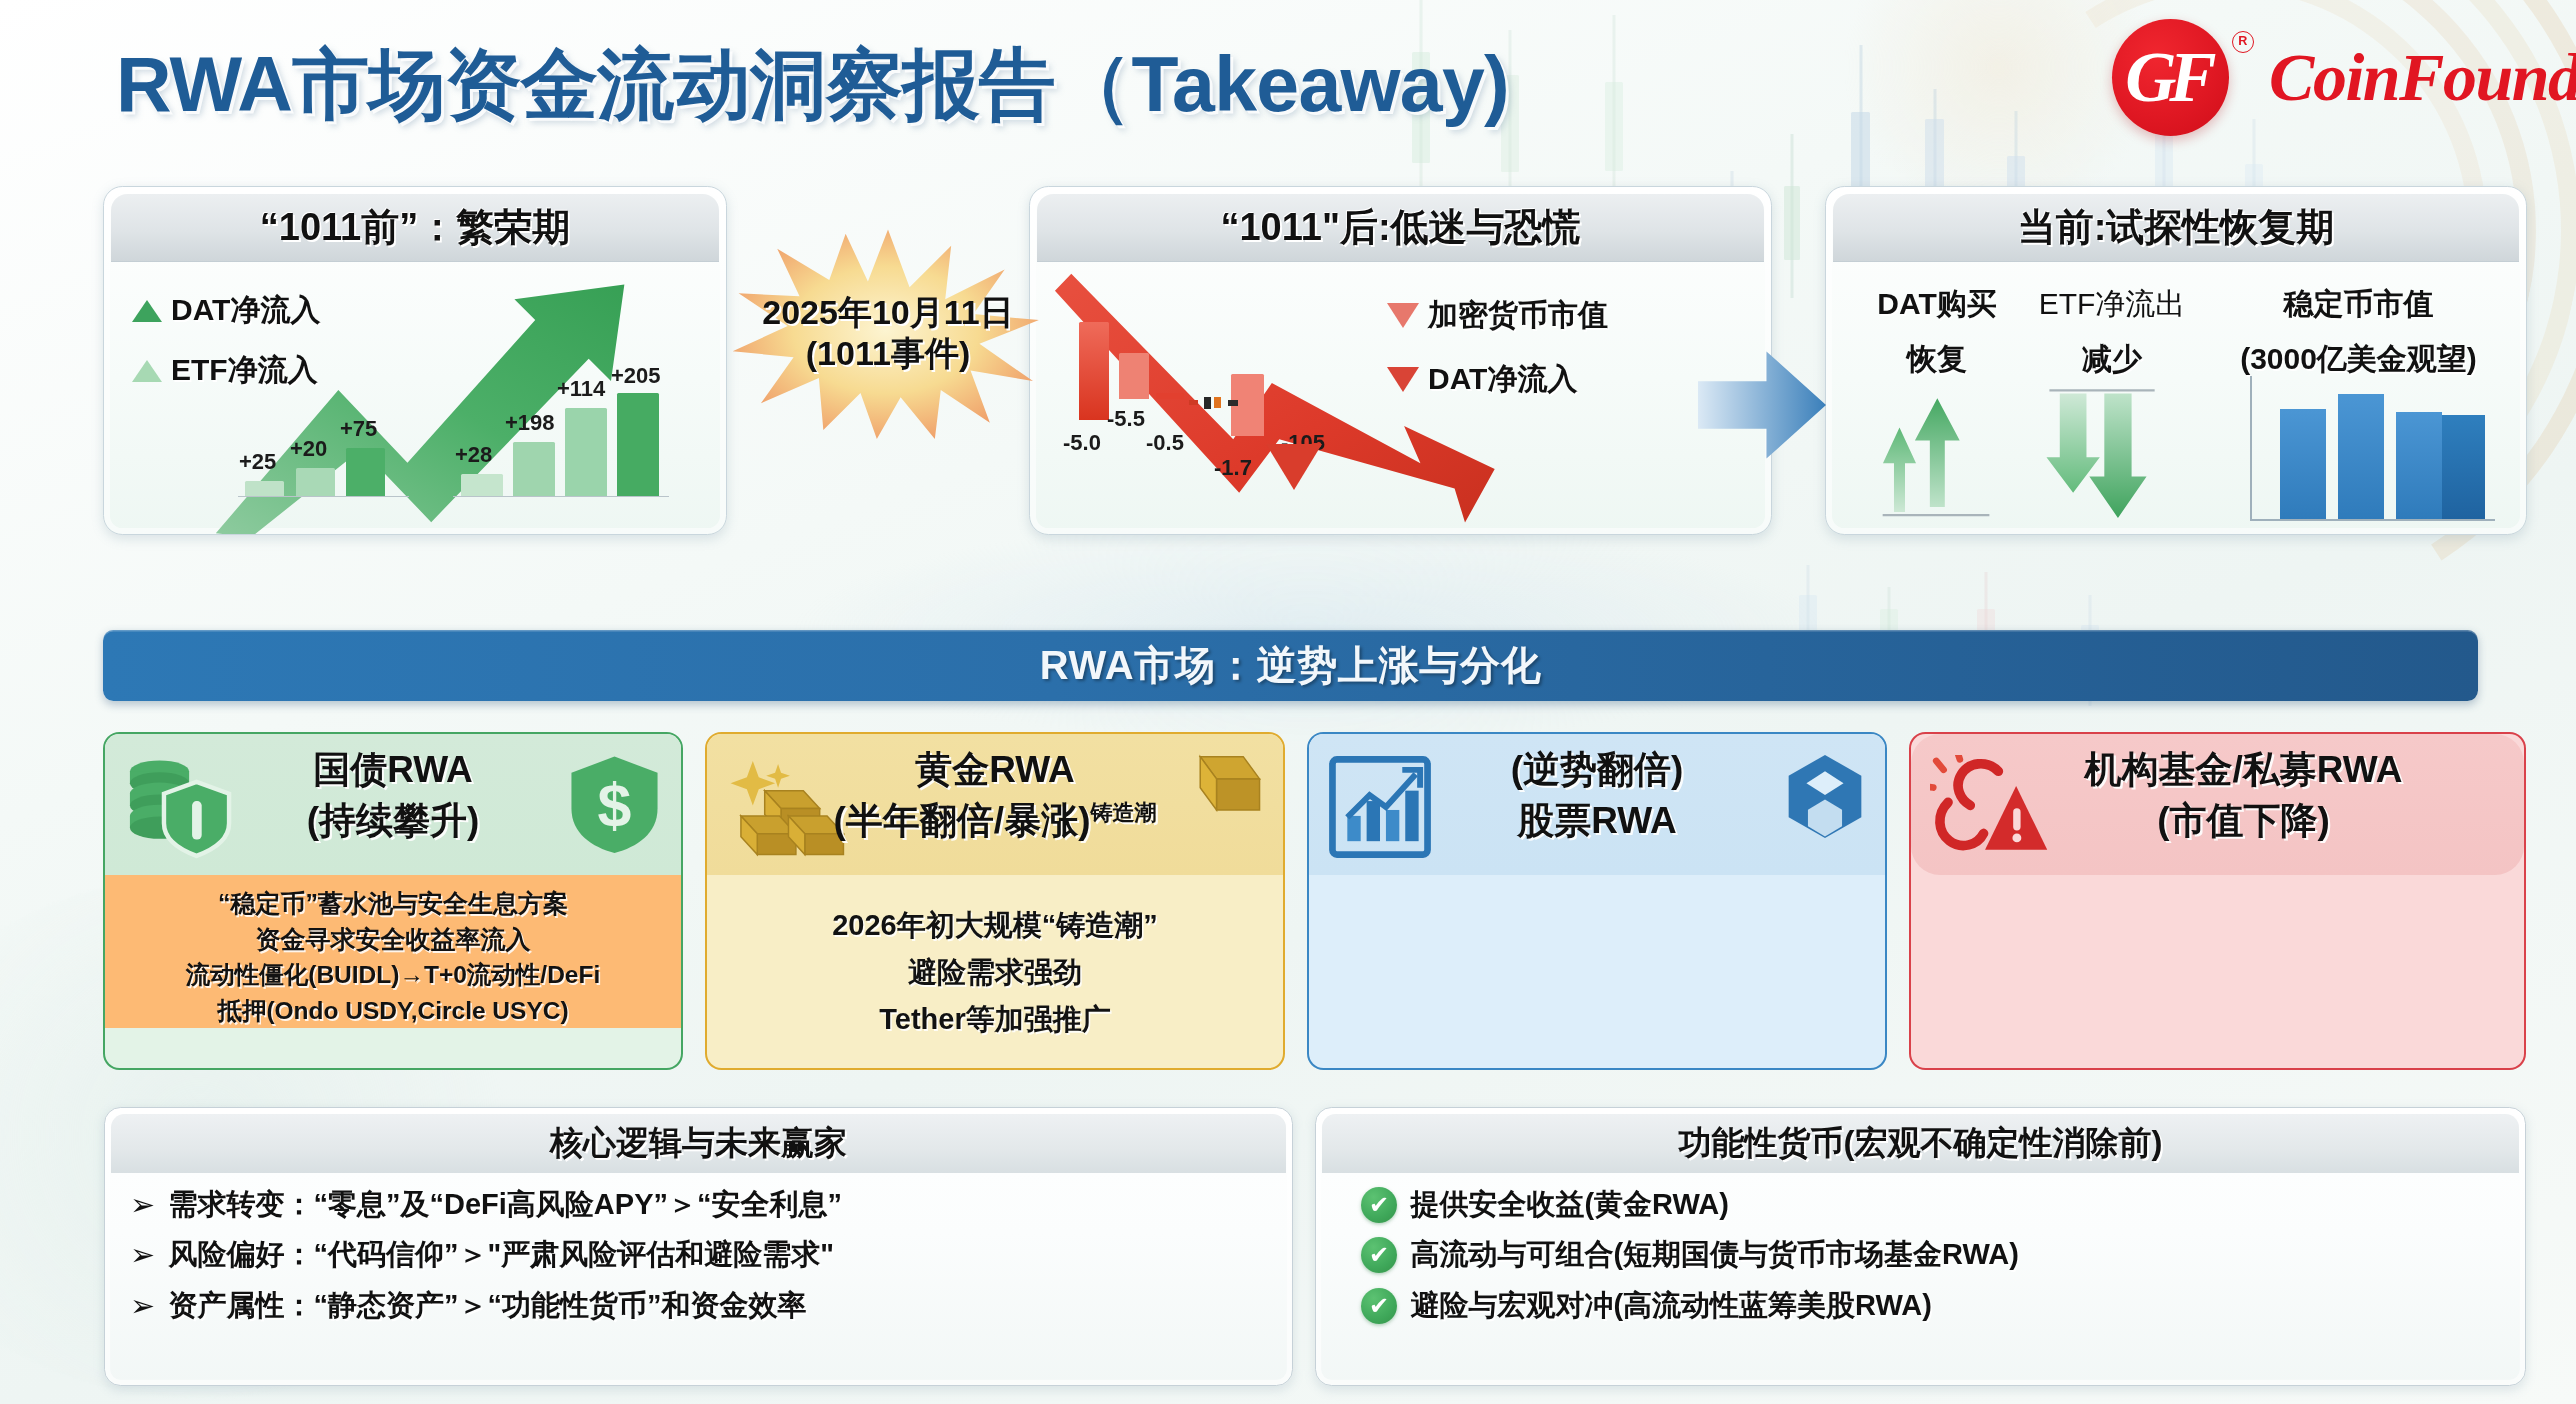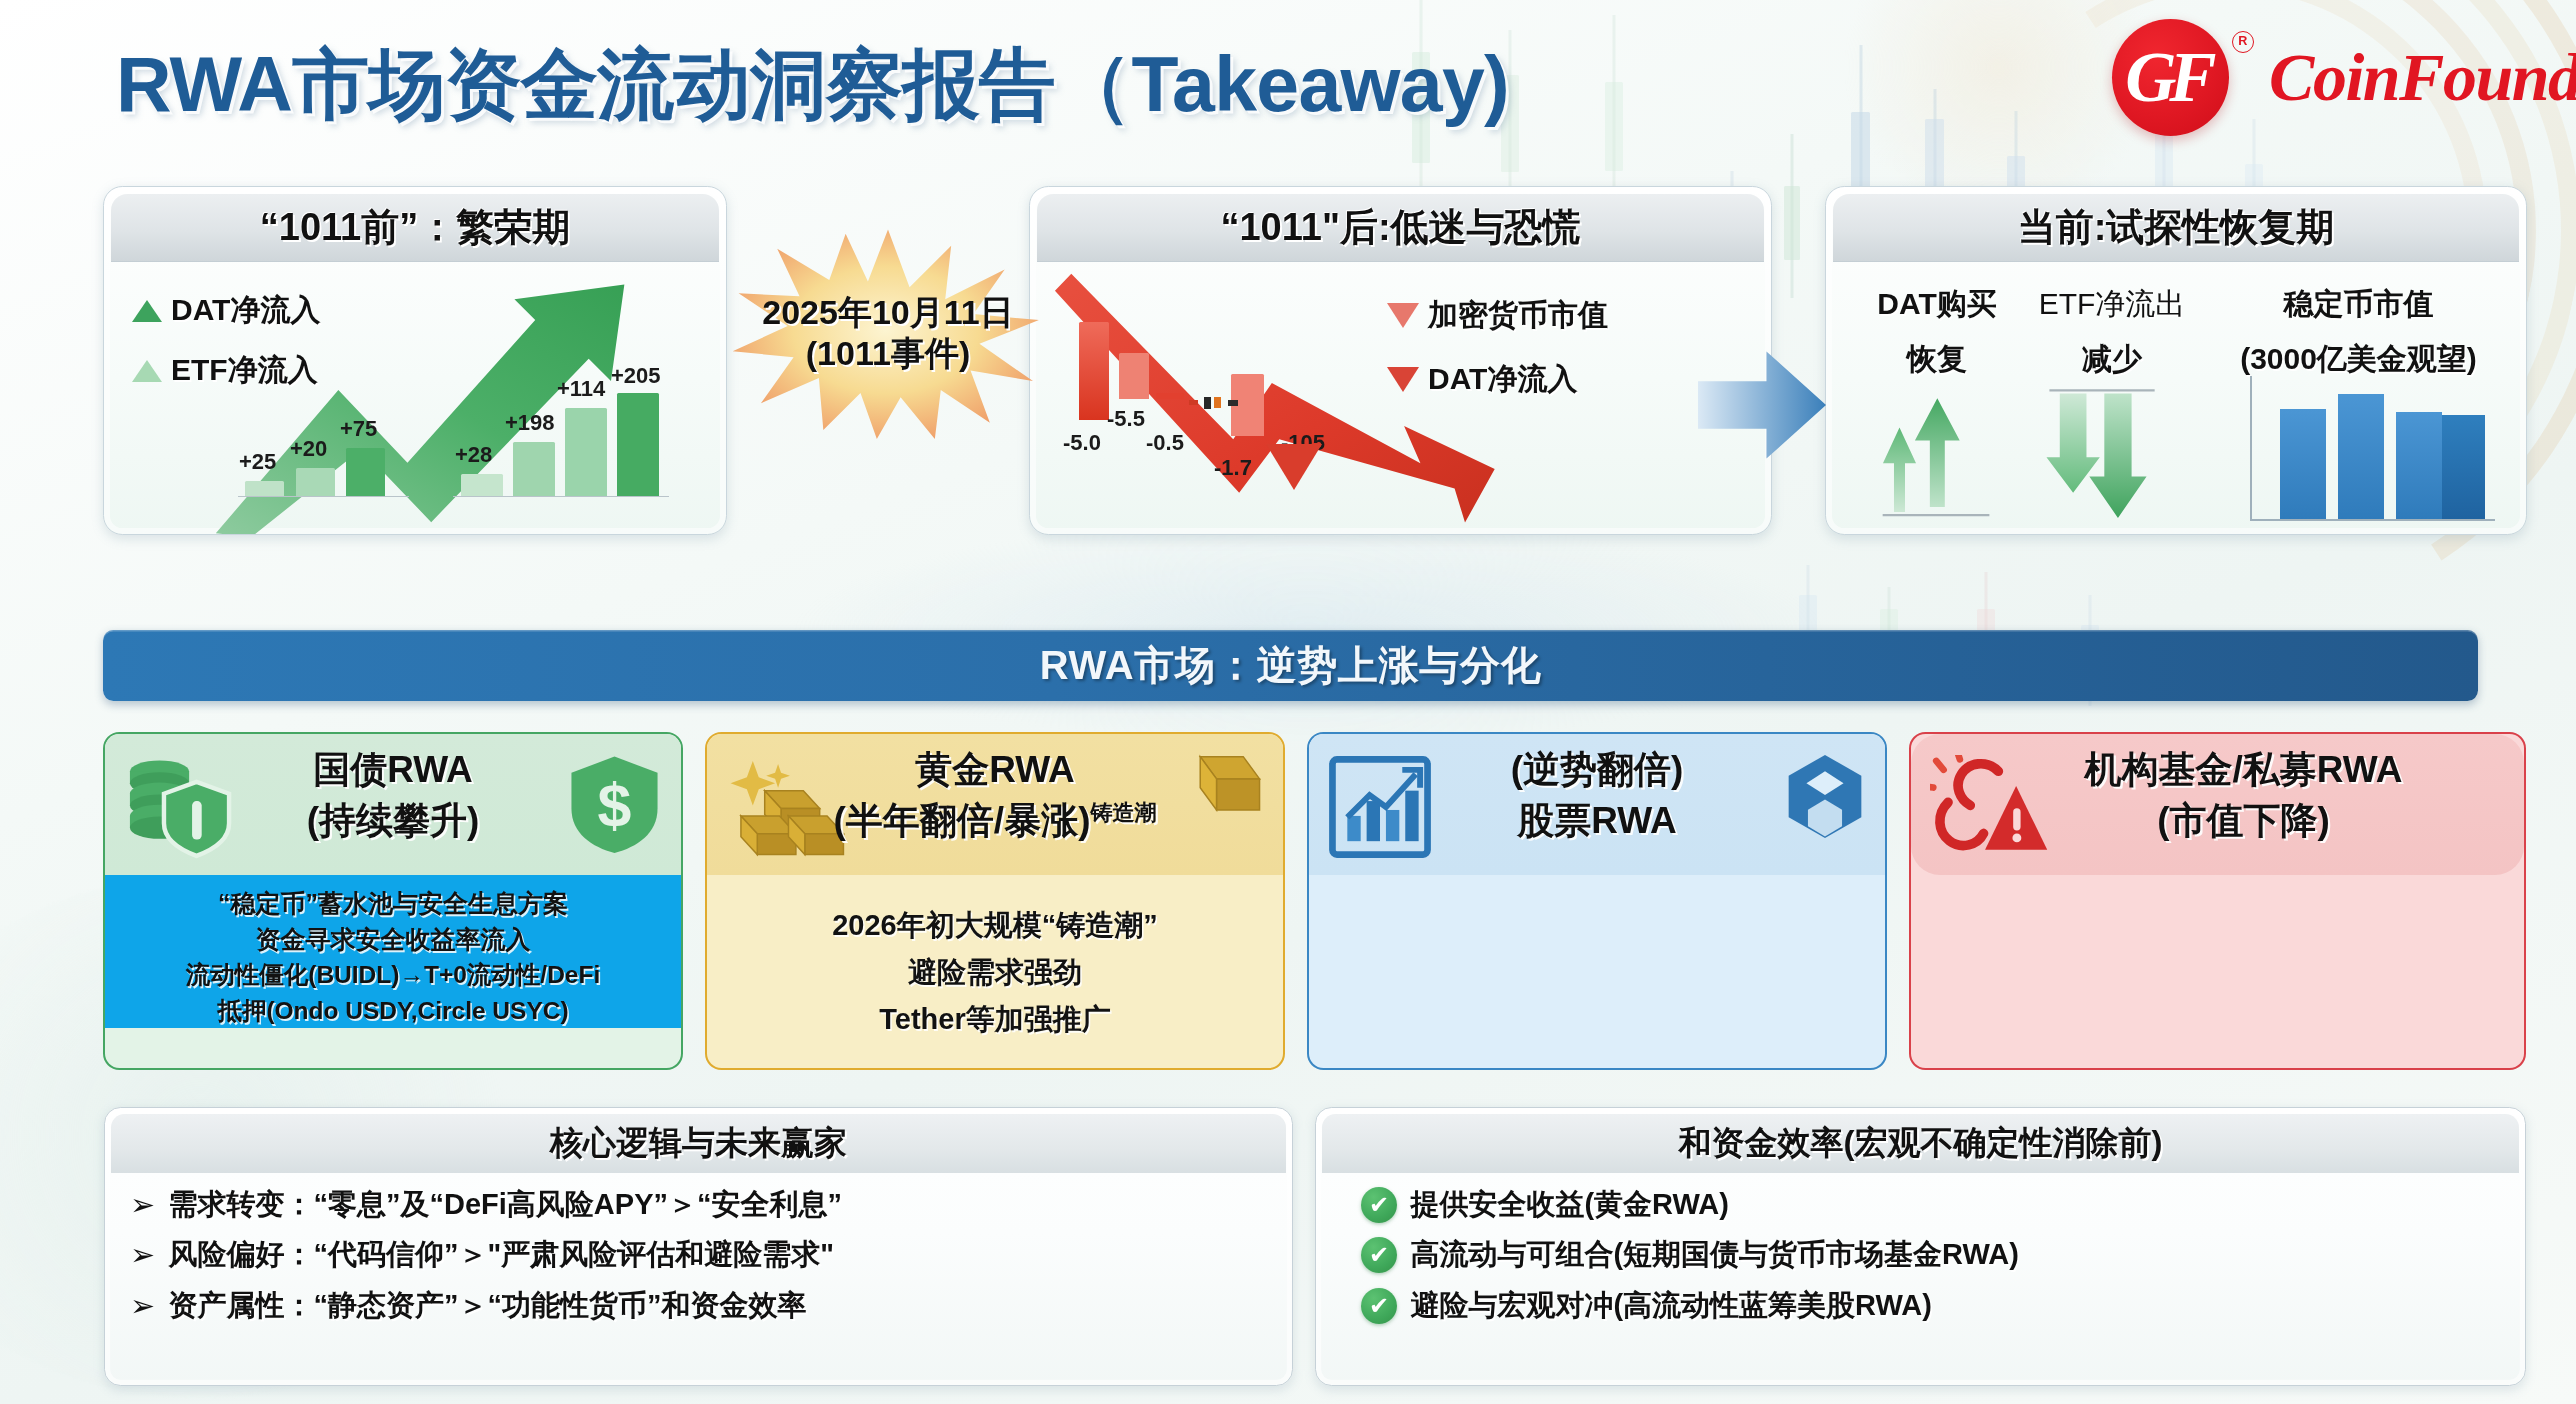--- a/index.html
+++ b/index.html
@@ -456,21 +456,21 @@
       </svg>
       <div class="rwa-title">
         <div>国债RWA</div>
         <div>(持续攀升)</div>
       </div>
       <svg class="rwa-icon-r" width="95" height="104" viewBox="0 0 128 140">
         <path d="M64,6 L122,28 V76 C122,110 94,128 64,136 C34,128 6,110 6,76 V28 Z" fill="#4aad67"></path>
         <text x="64" y="100" text-anchor="middle" font-size="82" font-weight="700" fill="#e3f3e7" font-family="Liberation Sans, sans-serif">$</text>
       </svg>
     </div>
-    <div class="rwa-body" style="background:#0ea5e9;">
+    <div class="rwa-body" style="background:#fdba74;">
       <div class="rwa-line" style="font-size:25px;">“稳定币”蓄水池与安全生息方案</div>
       <div class="rwa-line" style="font-size:25px;">资金寻求安全收益率流入</div>
       <div class="rwa-line" style="font-size:24.5px;">流动性僵化(BUIDL)→T+0流动性/DeFi</div>
       <div class="rwa-line" style="font-size:24.5px;">抵押(Ondo USDY,Circle USYC)</div>
     </div>
   </div>
 
   <div class="rwa-card" style="left:705px;top:0;width:580px;height:338px;border-color:#e0ab2e;background:#f8eec6;">
     <div class="rwa-head" style="background:linear-gradient(180deg,#f2e0a2 0%,#f0dc9a 100%);">
       <svg class="rwa-icon-l" width="119" height="104" viewBox="0 0 160 140">
@@ -573,21 +573,21 @@
       </div>
       <div class="panel-item">
         <span class="chev">➢</span>
         <span class="txt">资产属性：“静态资产”＞“功能性货币”和资金效率</span>
       </div>
     </div>
   </div>
 
   <div class="panel" style="left:1315px;top:0;width:1211px;height:279px;">
     <div class="panel-head">
-      <span>和资金效率(宏观不确定性消除前)</span>
+      <span>功能性货币(宏观不确定性消除前)</span>
     </div>
     <div class="panel-list" style="padding-left:45px;">
       <div class="panel-item">
         <span class="check">✔</span>
         <span class="txt">提供安全收益(黄金RWA)</span>
       </div>
       <div class="panel-item">
         <span class="check">✔</span>
         <span class="txt">高流动与可组合(短期国债与货币市场基金RWA)</span>
       </div>

